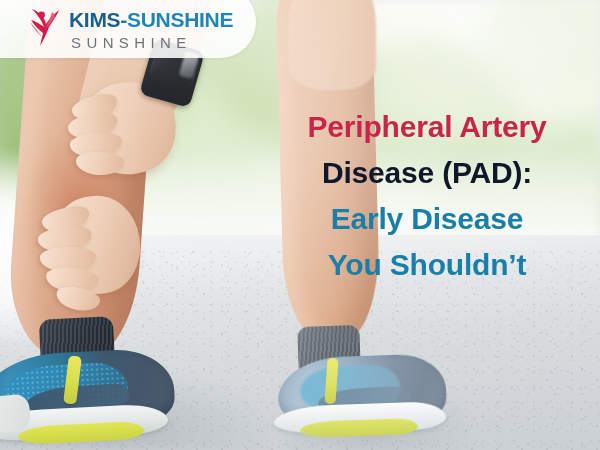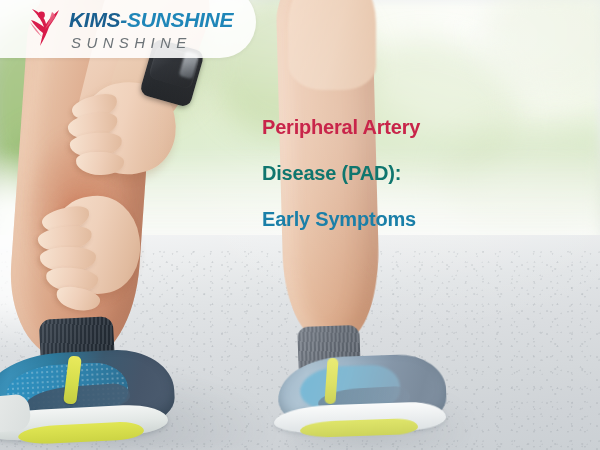--- a/index.html
+++ b/index.html
@@ -433,21 +433,20 @@
     background: rgba(255,255,255,0.88);
     border-radius: 0 36px 36px 0;
     box-shadow: 0 1px 4px rgba(0,0,0,0.06);
   }
   .logo-wrap {
     position: absolute;
     left: 28px; top: 6px;
     display: flex;
     align-items: flex-start;
     gap: 7px;
-    font-style: italic;
   }
   .logo-mark { width: 34px; height: 42px; flex: none; display:block; }
   .logo-text { display: flex; flex-direction: column; line-height: 1; padding-top: 3px; }
   .logo-line1 {
     font-size: 21px;
     font-weight: bold;
     letter-spacing: -0.3px;
     white-space: nowrap;
   }
   .logo-kims   { color: #1a5f8f; }
@@ -461,23 +460,23 @@
     margin-top: 5px;
     padding-left: 2px;
     white-space: nowrap;
   }
 
   
   .headline {
     position: absolute;
     left: 262px; top: 104px;
     width: 330px;
-    text-align: left;
+    text-align: center;
     font-weight: bold;
-    font-size: 20px;
+    font-size: 30px;
     line-height: 46px;
     letter-spacing: -0.2px;
   }
   .hl-line { display: block; white-space: nowrap; }
 </style>
 </head>
 <body>
 
 <div id="poster">
 
@@ -559,17 +558,18 @@
       <path d="M2 16 C5 22, 9 27, 14 31 C10 25, 6 20, 2 16 Z" fill="#E85A7A" opacity="0.75"></path>
     </svg>
     <div class="logo-text">
       <div class="logo-line1"><span class="logo-kims">KIMS</span><span class="logo-dash">-</span><span class="logo-sun">SUNSHINE</span></div>
       <div class="logo-line2">SUNSHINE</div>
     </div>
   </div>
 
   <div class="headline">
     <span class="hl-line" style="color: rgb(200, 37, 74);">Peripheral Artery</span>
-    <span class="hl-line" style="color: #0f766e;">Disease (PAD):</span>
-    <span class="hl-line" style="color: rgb(26, 127, 168);">Early Symptoms</span>
+    <span class="hl-line" style="color: #0f172a;">Disease (PAD):</span>
+    <span class="hl-line" style="color: rgb(26, 127, 168);">Early Disease</span>
+    <span class="hl-line" style="color: rgb(26, 127, 168);">You Shouldn’t</span>
   </div>
 
 </div>
 
 </body></html>

